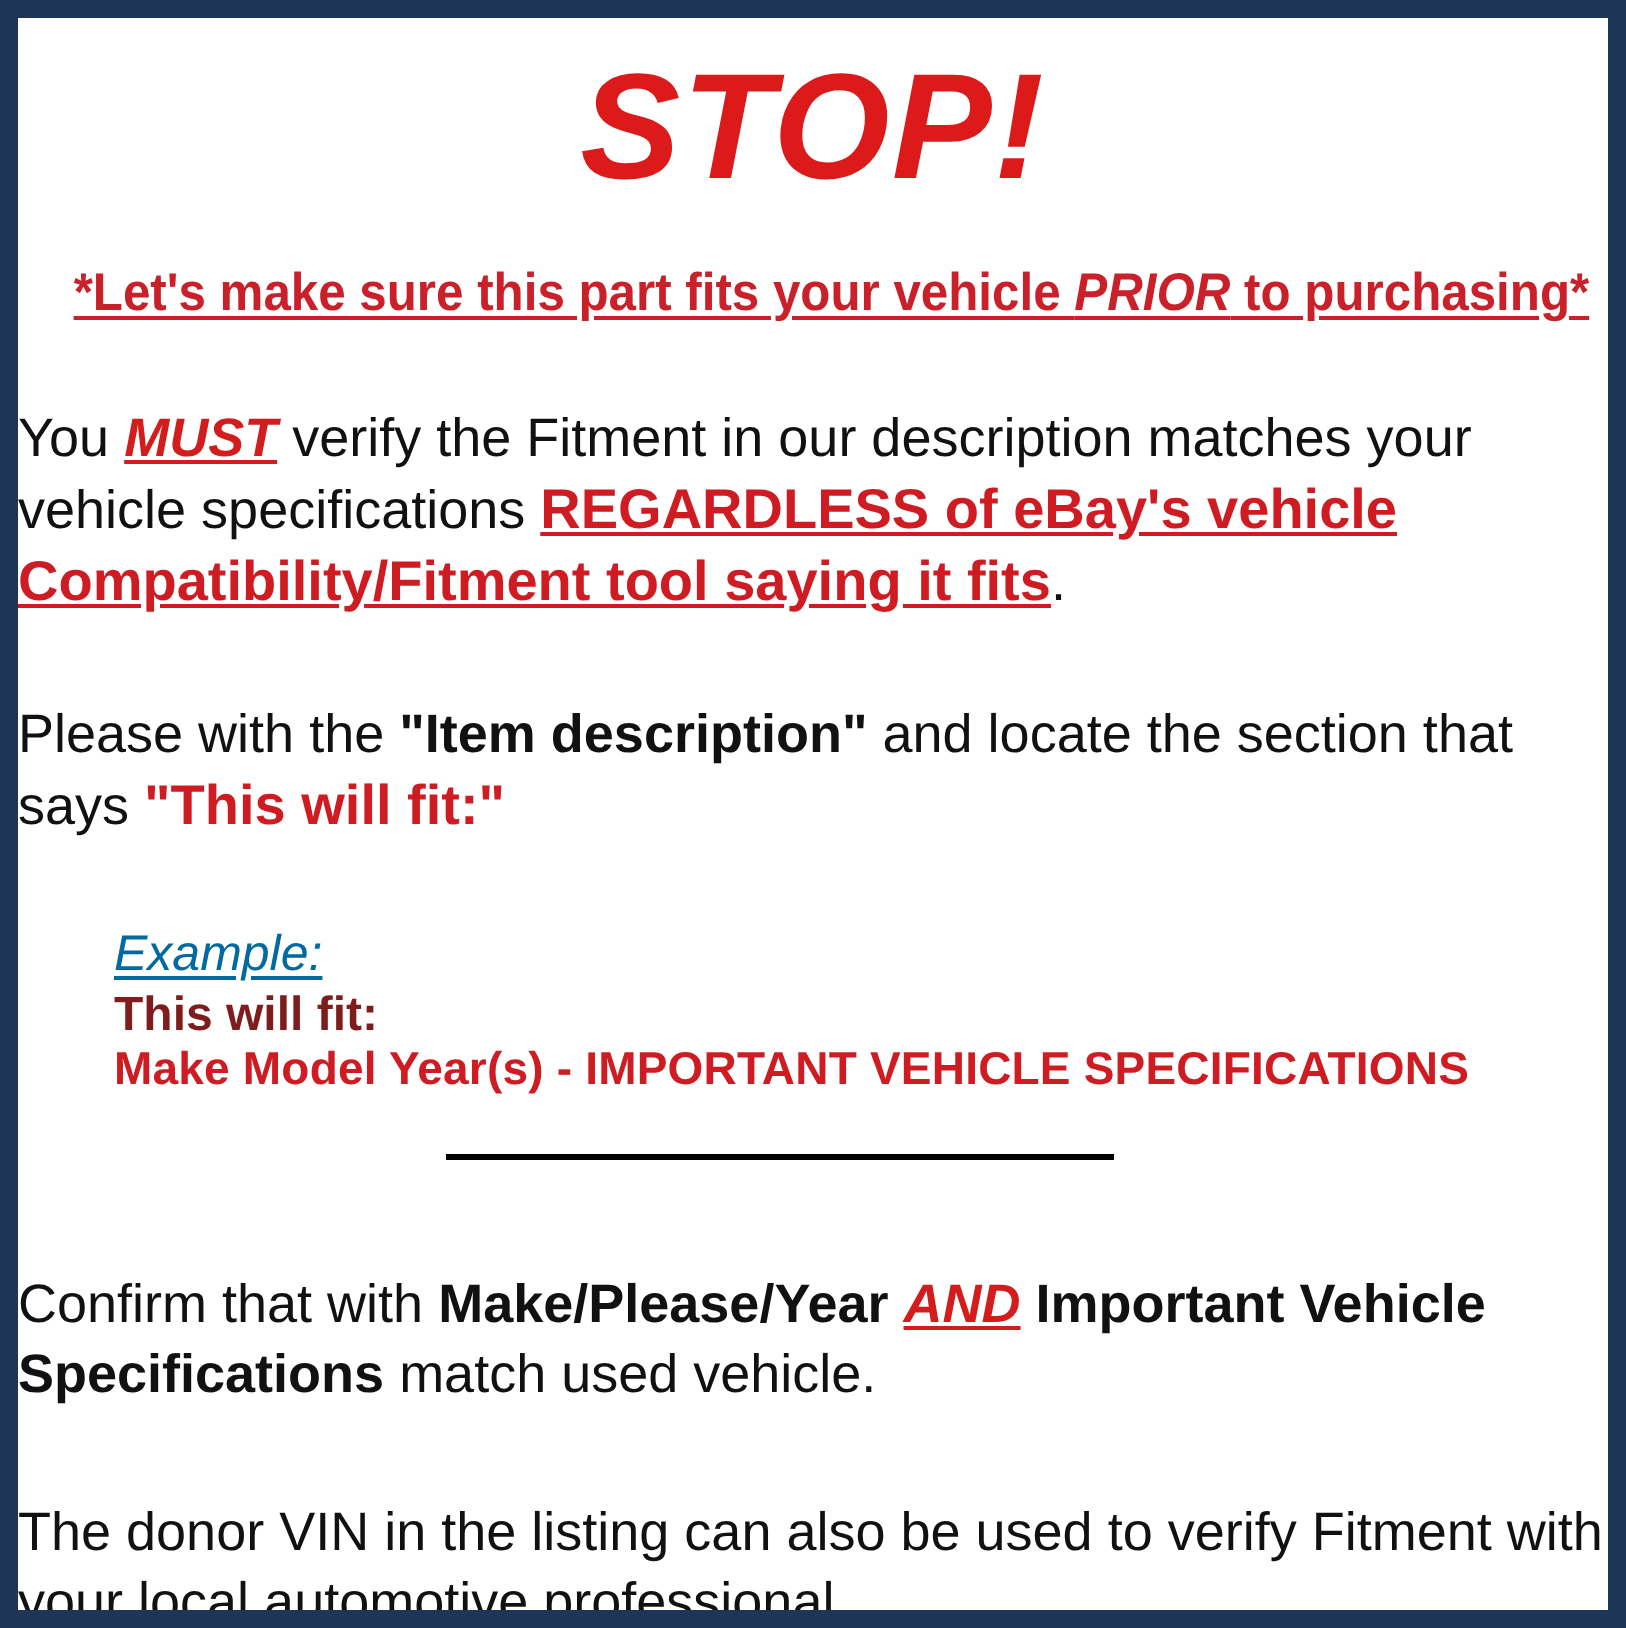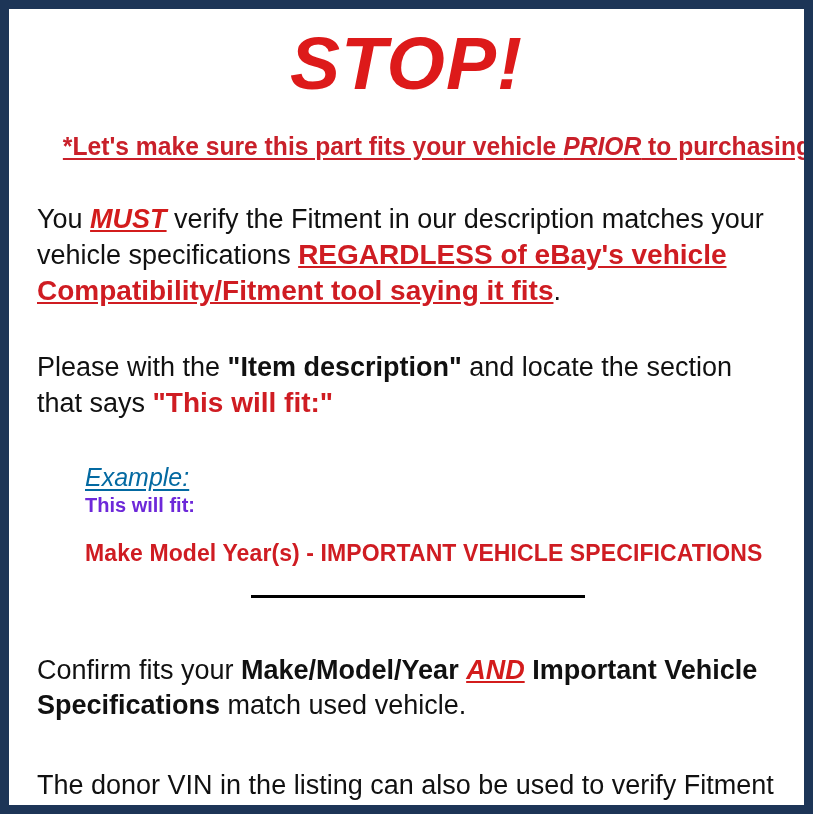--- a/index.html
+++ b/index.html
@@ -18,21 +18,21 @@
     background: #ffffff;
     border: 9px solid #1d3557;
     overflow: hidden;
   }
   .inner {
     position: absolute;
     left: 0;
     right: 0;
     top: 0;
     bottom: 0;
-    padding: 0 28px;
+    padding: 0 0;
     box-sizing: border-box;
   }
   .stop-title {
     text-align: center;
     color: #dd1a1a;
     font-weight: bold;
     font-style: italic;
     font-size: 75px;
     line-height: 1;
     letter-spacing: 1px;
@@ -99,33 +99,32 @@
     color: #0369a1;
     font-style: italic;
     font-size: 25px;
     text-decoration: underline;
     text-underline-offset: 3px;
     display: inline-block;
     line-height: 1.15;
     font-family: "Liberation Sans", sans-serif;
   }
   .example-fit {
-    color: #6d28d9;
+    color: #7f1d1d;
     font-weight: bold;
-    font-size: 20px;
+    font-size: 24px;
     line-height: 1.15;
     margin-top: 2px;
     font-family: "Liberation Sans Narrow", "Liberation Sans", sans-serif;
   }
   .example-spec {
     color: #cf1c22;
     font-weight: bold;
     font-size: 23px;
     line-height: 1.2;
-    margin-top: 23px;
     letter-spacing: 0.1px;
     font-family: "Liberation Sans Narrow", "Liberation Sans", sans-serif;
   }
   .divider-wrap {
     margin-top: 28px;
     height: 14px;
   }
   .divider {
     width: 334px;
     height: 3px;
@@ -152,18 +151,18 @@
         <span class="example-label">Example:</span>
       </div>
       <div class="example-fit">This will fit:</div>
       <div class="example-spec">Make Model Year(s) - IMPORTANT VEHICLE SPECIFICATIONS</div>
     </div>
 
     <div class="divider-wrap">
       <div class="divider"></div>
     </div>
 
-    <p class="para p-confirm"><span>Confirm fits your </span><span class="blk-b">Make/Model/Year</span><span> </span><span class="red-bi-u">AND</span><span> </span><span class="blk-b">Important Vehicle Specifications</span><span> match used vehicle.</span></p>
+    <p class="para p-confirm"><span>Confirm that with </span><span class="blk-b">Make/Please/Year</span><span> </span><span class="red-bi-u">AND</span><span> </span><span class="blk-b">Important Vehicle Specifications</span><span> match used vehicle.</span></p>
 
     <p class="para p-vin">The donor VIN in the listing can also be used to verify Fitment with your local automotive professional.</p>
 
   </div>
 </div>
 
 </body></html>

